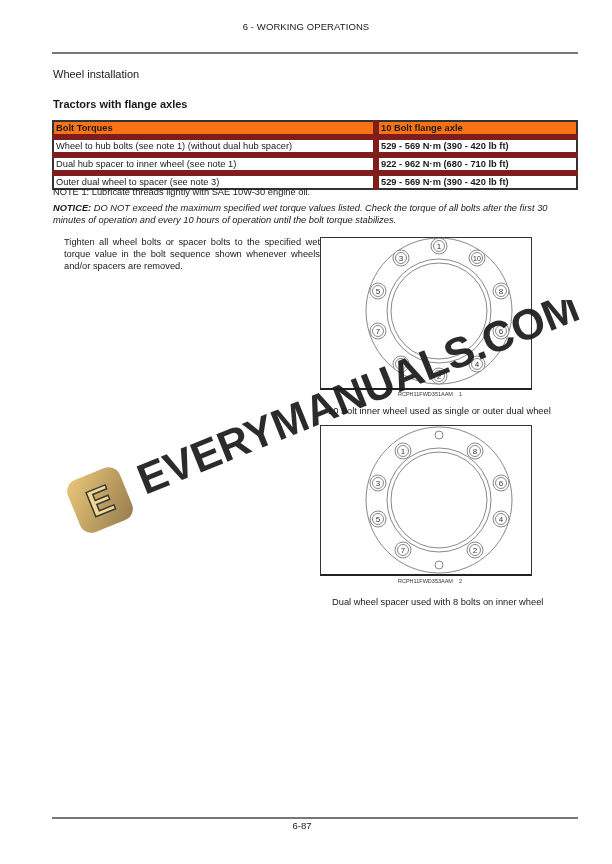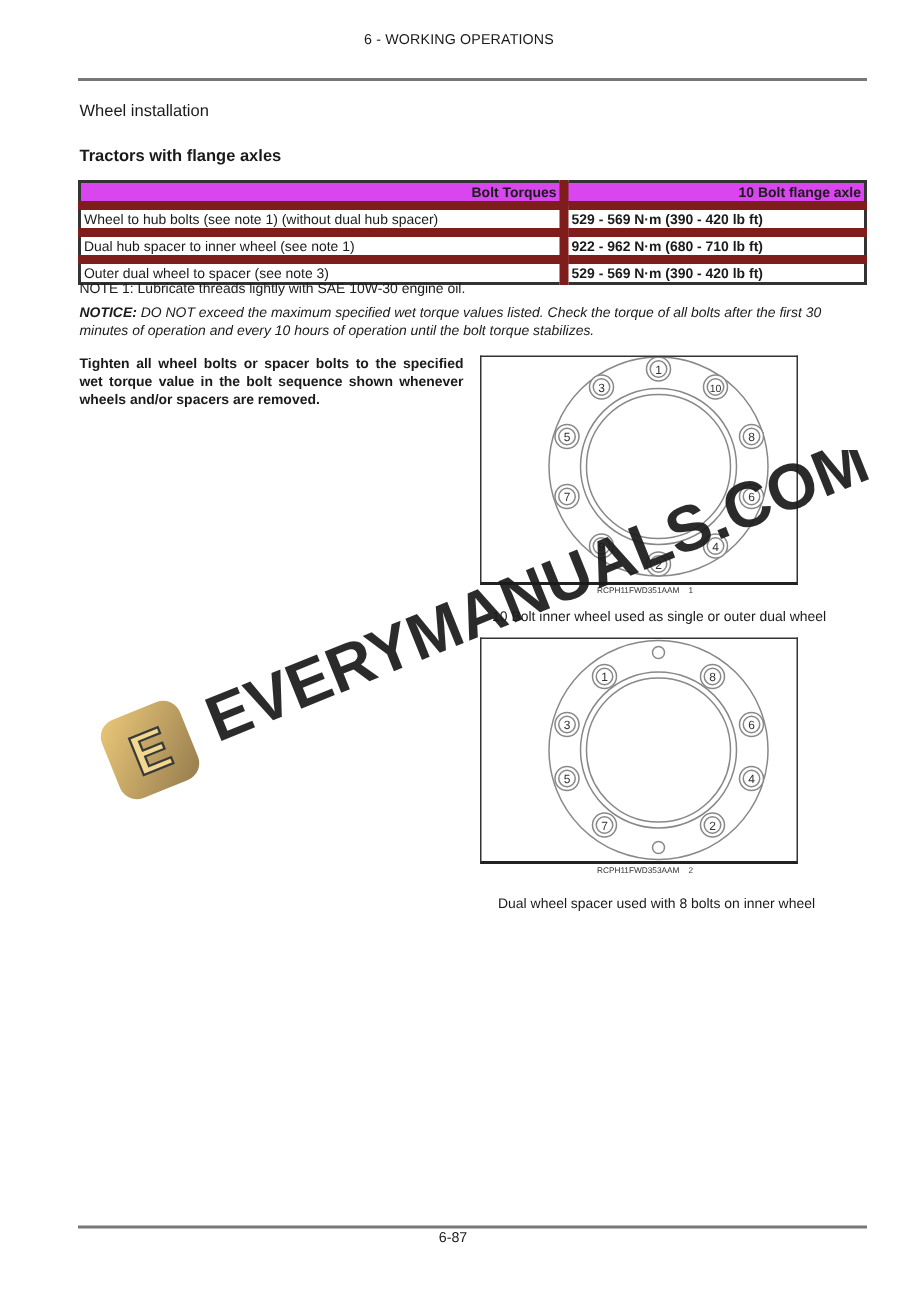--- a/index.html
+++ b/index.html
@@ -4,30 +4,30 @@
 <style>
   html, body { margin:0; padding:0; background:#ffffff; }
   body { width:612px; height:864px; position:relative; overflow:hidden;
          font-family:"Liberation Sans", sans-serif; color:#1a1a1a; }
   .header { position:absolute; top:21px; left:0; width:612px; text-align:center; font-size:9.5px; letter-spacing:0.1px; }
   .rule { position:absolute; left:52px; width:526px; height:2px; background:#777; }
   .title { position:absolute; top:68px; left:53px; font-size:11px; font-weight:normal; }
   .subtitle { position:absolute; top:98px; left:53px; font-size:11px; font-weight:bold; }
   table.torque { position:absolute; top:120px; left:52px; width:526px; border-collapse:collapse; font-size:9.3px; }
   table.torque td, table.torque th { border:6px solid #7f1d1d; padding:0 2px; height:12px; line-height:12px; }
-  table.torque th { background:#d946ef; font-weight:bold; text-align:right; border-top:2px solid #333; }
+  table.torque th { background:#f97316; font-weight:bold; text-align:left; border-top:2px solid #333; }
   table.torque td.val { font-weight:bold; border-left:2px solid #333; }
   table.torque th.valh { border-left:6px solid #ef4444; }
   table.torque tr:last-child td { border-bottom:2px solid #333; }
   table.torque td:first-child, table.torque th:first-child { border-left:2px solid #333; }
   table.torque td:last-child, table.torque th:last-child { border-right:2px solid #333; }
   .note1 { position:absolute; top:187px; left:53px; font-size:9.3px; }
   .notice { position:absolute; top:202px; left:53px; width:526px; font-size:9.3px; font-style:italic; line-height:12px; }
   .notice b { font-style:italic; }
-  .instr { position:absolute; top:236px; left:53px; width:256px; font-size:9.3px; line-height:12px; text-align:justify;font-weight:bold; }
+  .instr { position:absolute; top:236px; left:64px; width:256px; font-size:9.3px; line-height:12px; text-align:justify; }
   .figbox { position:absolute; left:320px; width:210px; border:1px solid #333; border-bottom:2px solid #222; background:#fff; }
   .figcode { position:absolute; font-size:5.5px; color:#333; }
   .figcap { position:absolute; font-size:9.3px; }
   .footer { position:absolute; top:820px; left:0; width:604px; text-align:center; font-size:9.5px; }
   .wm { position:absolute; left:60px; top:300px; width:520px; height:260px; pointer-events:none; }
 </style>
 </head>
 <body>
 
 <div class="header">6 - WORKING OPERATIONS</div>

